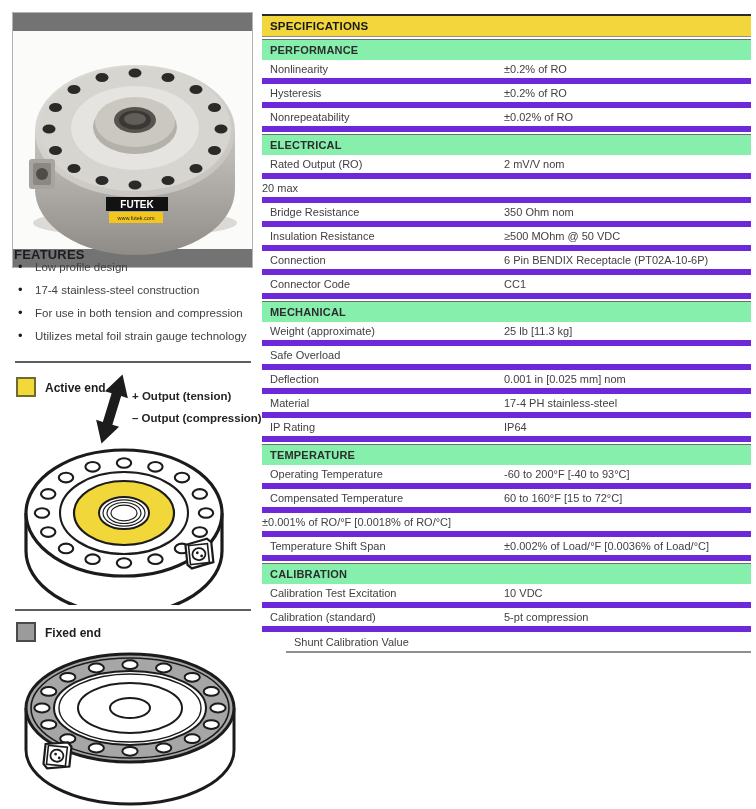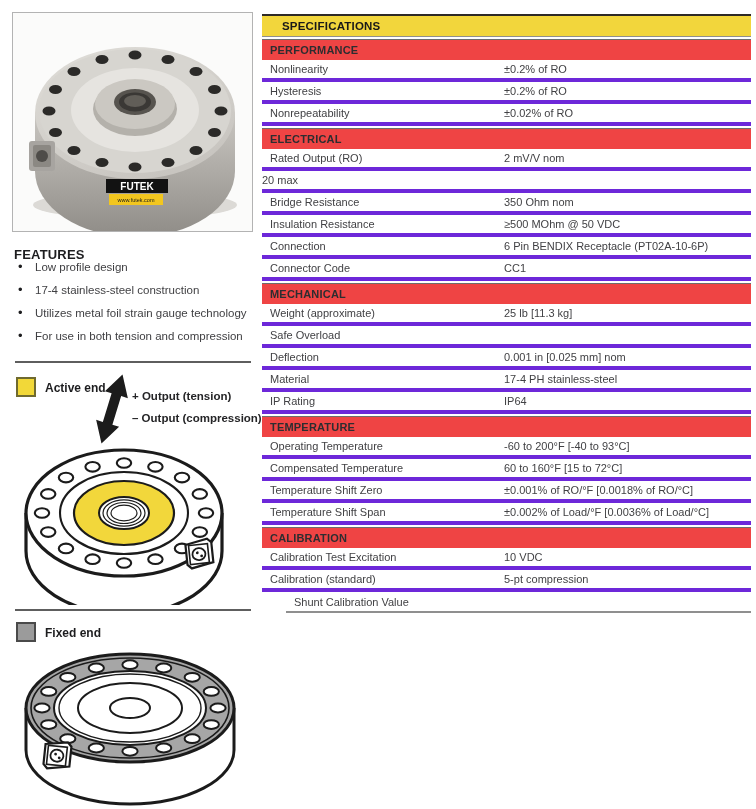--- a/index.html
+++ b/index.html
@@ -5,21 +5,21 @@
   * { margin:0; padding:0; box-sizing:border-box; }
   html,body { background:#ffffff; }
   body { font-family:"Liberation Sans", sans-serif; }
   .page {
     position:relative; width:756px; height:809px; background:#ffffff;
     overflow:hidden;
   }
 
   
   .photo-frame {
-    position:absolute; left:12px; top:12px; width:241px; height:220px;
+    position:absolute; left:12px; top:12px; width:241px; height:256px;
     border:1px solid #b3b3b3; background:#737373;
   }
   .photo-frame svg { display:block; width:100%; height:100%; }
 
   .features-title {
     position:absolute; left:14px; top:247px;
     font-size:13px; font-weight:bold; color:#1d1d1f; letter-spacing:.2px;
   }
   .features-list {
     position:absolute; left:18px; top:261px; width:235px; list-style:none;
@@ -63,31 +63,31 @@
   .diagram svg { display:block; width:100%; height:100%; }
   .diagram-active { left:13px; top:437px; width:224px; height:168px; }
   .diagram-fixed  { left:12px; top:648px; width:236px; height:158px; }
 
   
   .spec-table {
     position:absolute; left:262px; top:14px; width:489px;
   }
   .spec-main-header {
     background:#F2D63C; border-top:2px solid #2e2a26; border-bottom:1px solid #8f8f8f;
-    padding:4px 0 4px 20px; font-weight:bold; font-size:11.5px; color:#191919;
+    padding:4px 0 4px 8px; font-weight:bold; font-size:11.5px; color:#191919;
     letter-spacing:.2px;
   }
   .sec-header {
-    margin-top:2px; background:#ef4444; border-top:1px solid #6d6d6d;
+    margin-top:2px; background:#86efac; border-top:1px solid #6d6d6d;
     padding:4px 0 4px 8px; font-weight:bold; font-size:11px; color:#2d2d30;
     letter-spacing:.2px;
   }
   .spec-row {
     display:flex; align-items:center; min-height:21px;
-    border-bottom:4px solid #6d28d9; font-size:11px; color:#414144;
+    border-bottom:6px solid #6d28d9; font-size:11px; color:#414144;
   }
   .spec-row .cell-label { width:242px; padding:3px 4px 3px 8px; }
   .spec-row .cell-value { flex:1; padding:3px 4px 3px 0; }
   .spec-sections .spec-row:last-child { border-bottom:2px solid #8f8f8f;margin-left:24px; }
 </style>
 </head>
 <body>
 
 <div class="page">
 
@@ -142,22 +142,22 @@
       <text x="124" y="177" text-anchor="middle" font-family="Liberation Sans, sans-serif" font-size="10" font-weight="bold" fill="#ffffff">FUTEK</text>
       <rect x="96" y="181" width="54" height="11" fill="#F2C61E"></rect>
       <text x="123" y="189" text-anchor="middle" font-family="Liberation Sans, sans-serif" font-size="5.5" fill="#1a1a1a">www.futek.com</text>
     </svg>
   </div>
 
   <div class="features-title">FEATURES</div>
   <ul class="features-list">
       <li>Low profile design</li>
       <li>17-4 stainless-steel construction</li>
+      <li>For use in both tension and compression</li>
       <li>Utilizes metal foil strain gauge technology</li>
-      <li>For use in both tension and compression</li>
     </ul>
 
   <div class="divider divider-1"></div>
 
   <div class="legend-swatch swatch-active"></div>
   <div class="legend-label label-active">Active end</div>
 
   <div class="arrow-wrap">
     <svg viewBox="0 0 56 74">
       <g transform="translate(28,37) rotate(17)" fill="#1c1c1c">
@@ -320,21 +320,20 @@
         <div class="sec-header">TEMPERATURE</div>
         <div class="spec-row">
           <div class="cell-label">Operating Temperature</div>
           <div class="cell-value">-60 to 200°F [-40 to 93°C]</div>
         </div>
         <div class="spec-row">
           <div class="cell-label">Compensated Temperature</div>
           <div class="cell-value">60 to 160°F [15 to 72°C]</div>
         </div>
         <div class="spec-row">
-          <div class="cell-label">Temperature Shift Zero</div>
           <div class="cell-value">±0.001% of RO/°F [0.0018% of RO/°C]</div>
         </div>
         <div class="spec-row">
           <div class="cell-label">Temperature Shift Span</div>
           <div class="cell-value">±0.002% of Load/°F [0.0036% of Load/°C]</div>
         </div>
         <div class="sec-header">CALIBRATION</div>
         <div class="spec-row">
           <div class="cell-label">Calibration Test Excitation</div>
           <div class="cell-value">10 VDC</div>

